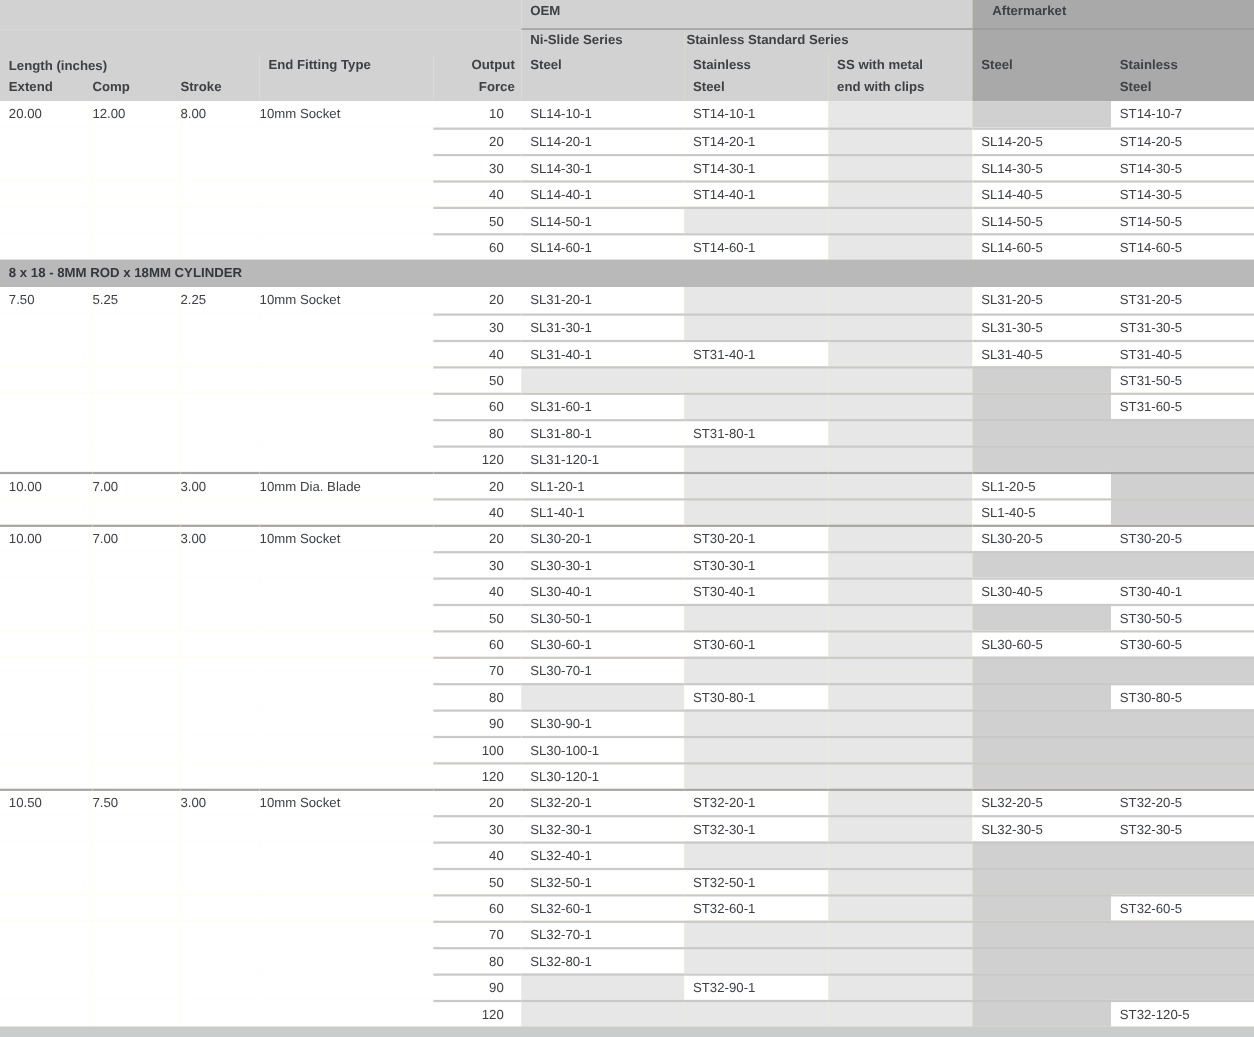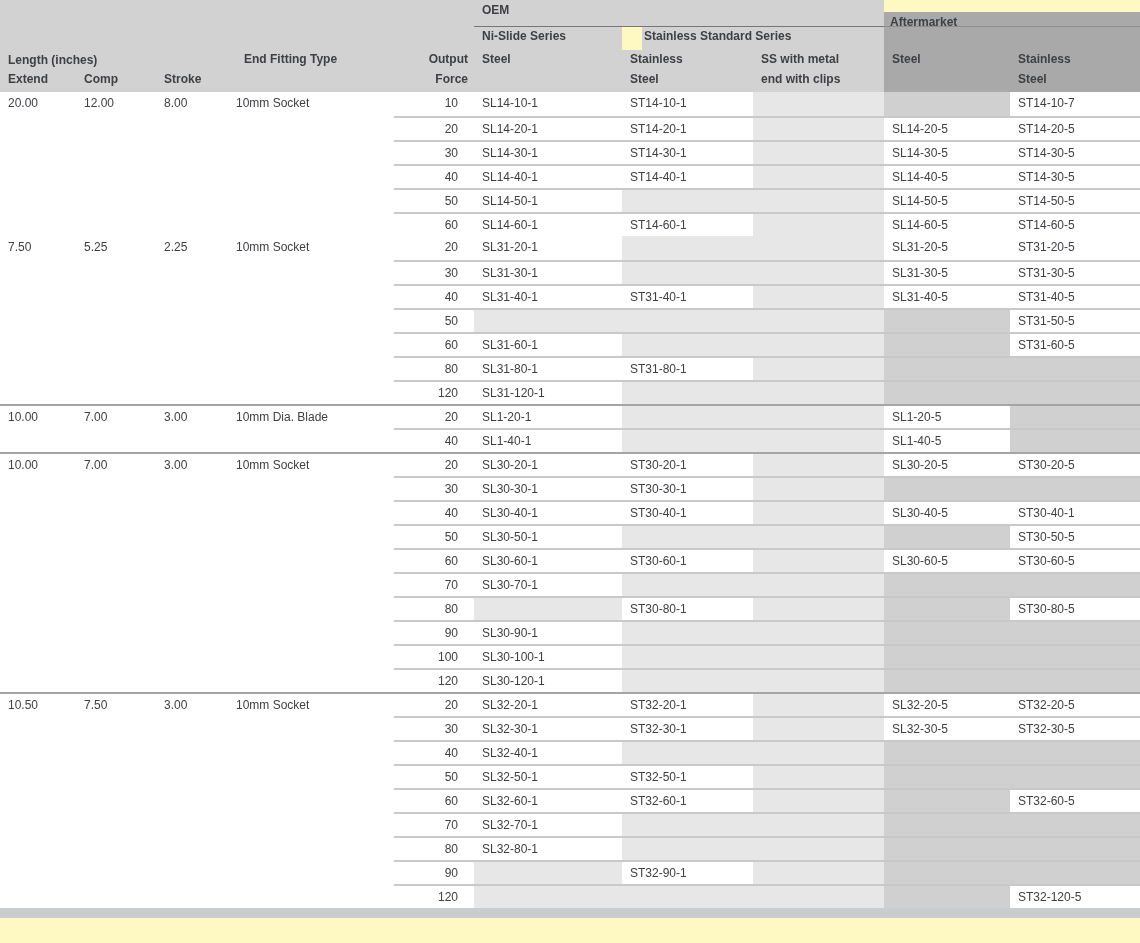--- a/index.html
+++ b/index.html
@@ -13,24 +13,24 @@
     display:grid;
     grid-template-columns:84px 80px 72px 158px 80px 148px 131px 131px 126px 130px;
   }
   
   .hdr{grid-template-rows:27px 23px 42px;font-weight:700;}
   .hdr > div{box-sizing:border-box;}
   .bg-light{background:var(--hdr-light);}
   .bg-dark{background:var(--hdr-dark);}
   .hA-left{grid-column:1/6;grid-row:1;}
   .hA-oem{grid-column:6/9;grid-row:1;border-bottom:1px solid #767676;padding:3px 0 0 8px;}
-  .hA-am{grid-column:9/11;grid-row:1;border-bottom:1px solid #8f8f8f;padding:3px 0 0 6px;margin-top:12px;}
+  .hA-am{grid-column:9/11;grid-row:1;border-bottom:1px solid #8f8f8f;padding:3px 0 0 18px;}
   .hB-left{grid-column:1/6;grid-row:2;}
   .hB-ni{grid-column:6;grid-row:2;padding:2px 0 0 8px;}
-  .hB-sss{grid-column:7/9;grid-row:2;padding:2px 0 0 2px;margin-left:20px;}
+  .hB-sss{grid-column:7/9;grid-row:2;padding:2px 0 0 2px;}
   .hB-am{grid-column:9/11;grid-row:2;}
   .hC{grid-row:3;display:flex;flex-direction:column;justify-content:space-between;
       padding:0 0 3px 8px;line-height:19px;}
   .hC.r{align-items:flex-end;padding-right:6px;}
   .hC-len{grid-column:1/4;grid-row:3;display:grid;
       grid-template-columns:84px 80px 72px;align-content:end;padding-bottom:3px;line-height:19px;}
   .hC-len .span3{grid-column:1/4;padding-left:8px;}
   .hC-len .sub{padding-left:0;}
   .hC-len .sub.first{padding-left:8px;}
   .c4{grid-column:4;} .c5{grid-column:5;} .c6{grid-column:6;} .c7{grid-column:7;}
@@ -154,20 +154,21 @@
       <div class="cell pl8"></div>
       <div class="cell "></div>
       <div class="cell "></div>
       <div class="cell "></div>
       <div class="cell force rl">60</div>
       <div class="cell pl6 rl">SL14-60-1</div>
       <div class="cell pl6 rl">ST14-60-1</div>
       <div class="cell pl6 sh-oem rl"></div>
       <div class="cell pl6 rl">SL14-60-5</div>
       <div class="cell pl6 rl">ST14-60-5</div>
+      <div class="band">8 x 18 - 8MM ROD x 18MM CYLINDER</div>
       <div class="cell pl8">7.50</div>
       <div class="cell ">5.25</div>
       <div class="cell ">2.25</div>
       <div class="cell ">10mm Socket</div>
       <div class="cell force">20</div>
       <div class="cell pl6">SL31-20-1</div>
       <div class="cell pl6 sh-oem"></div>
       <div class="cell pl6 sh-oem"></div>
       <div class="cell pl6">SL31-20-5</div>
       <div class="cell pl6">ST31-20-5</div>

